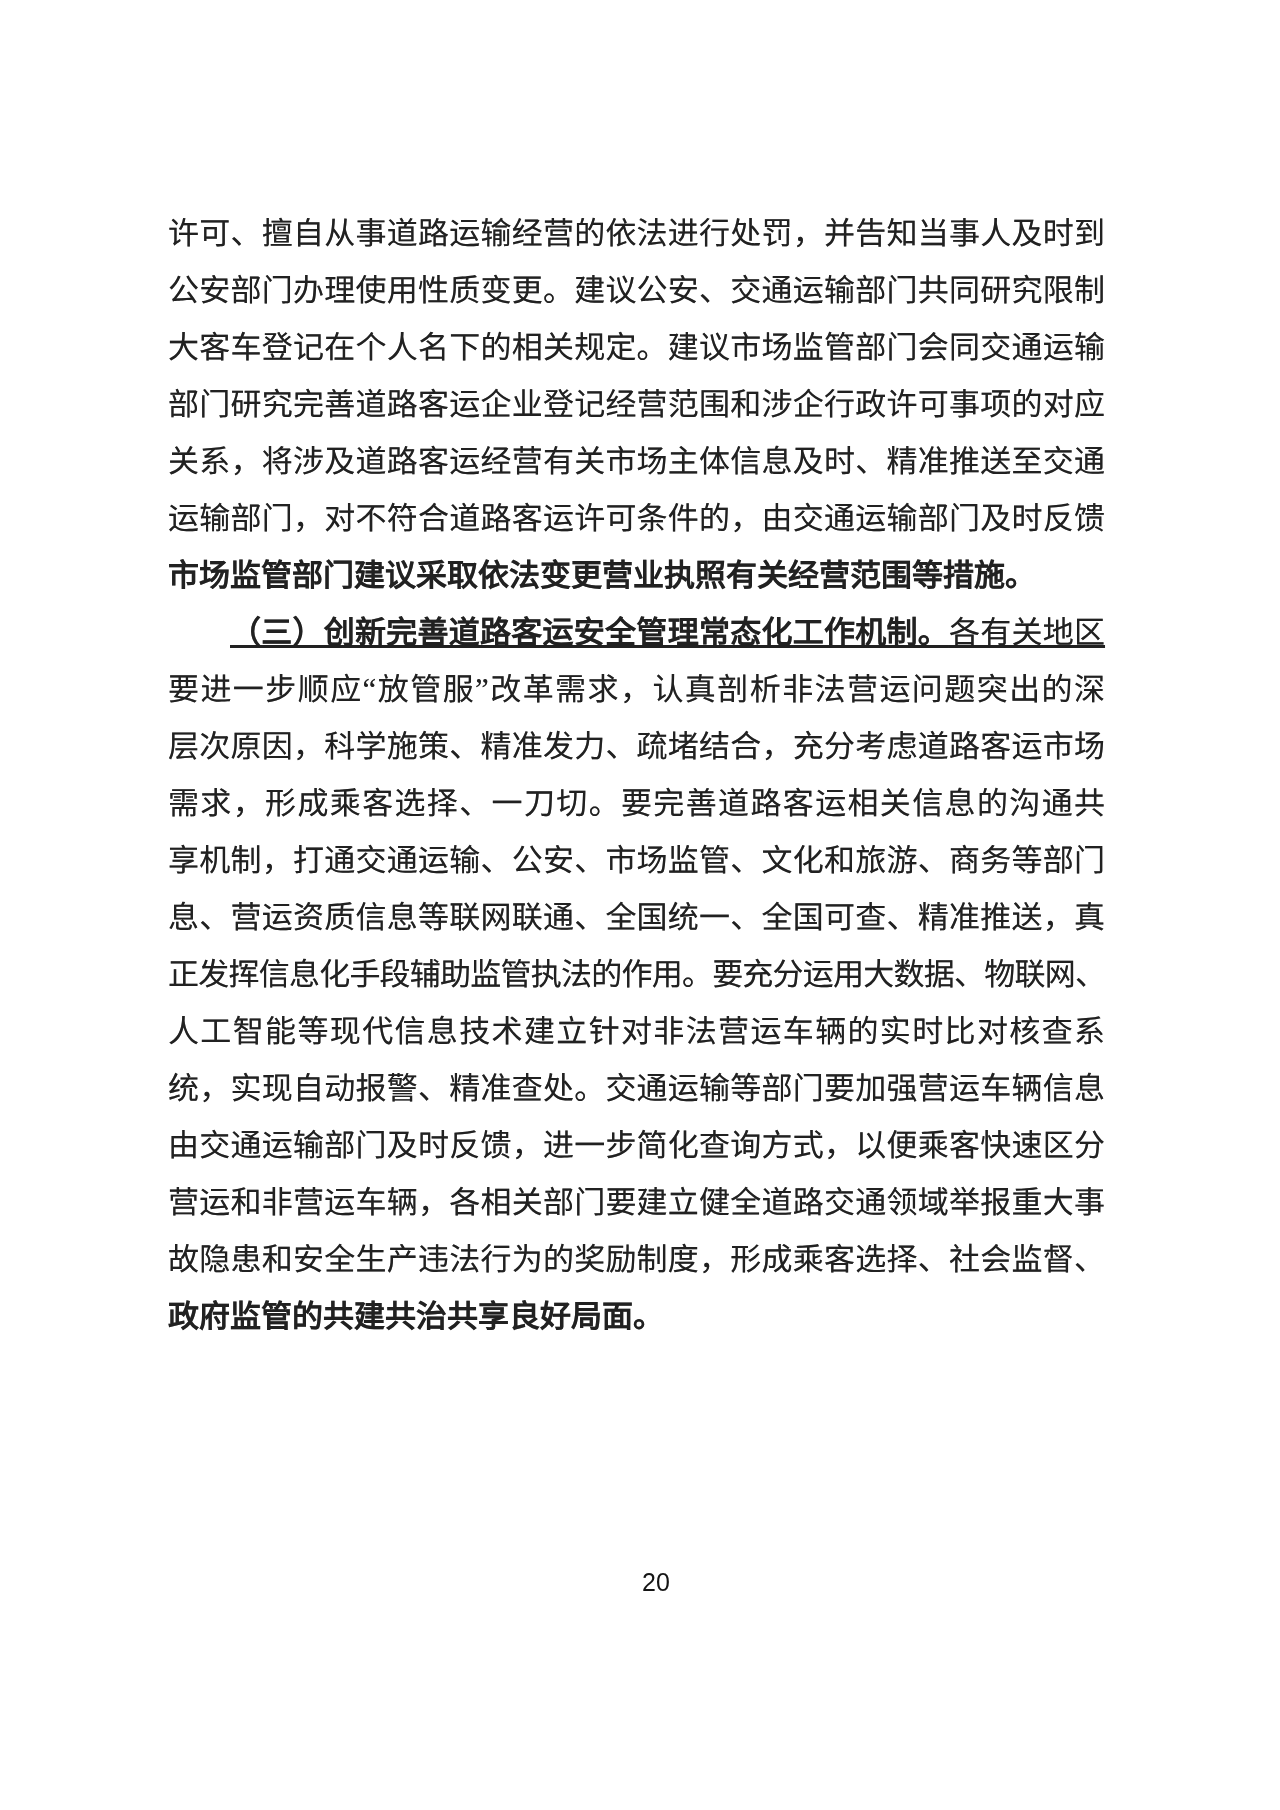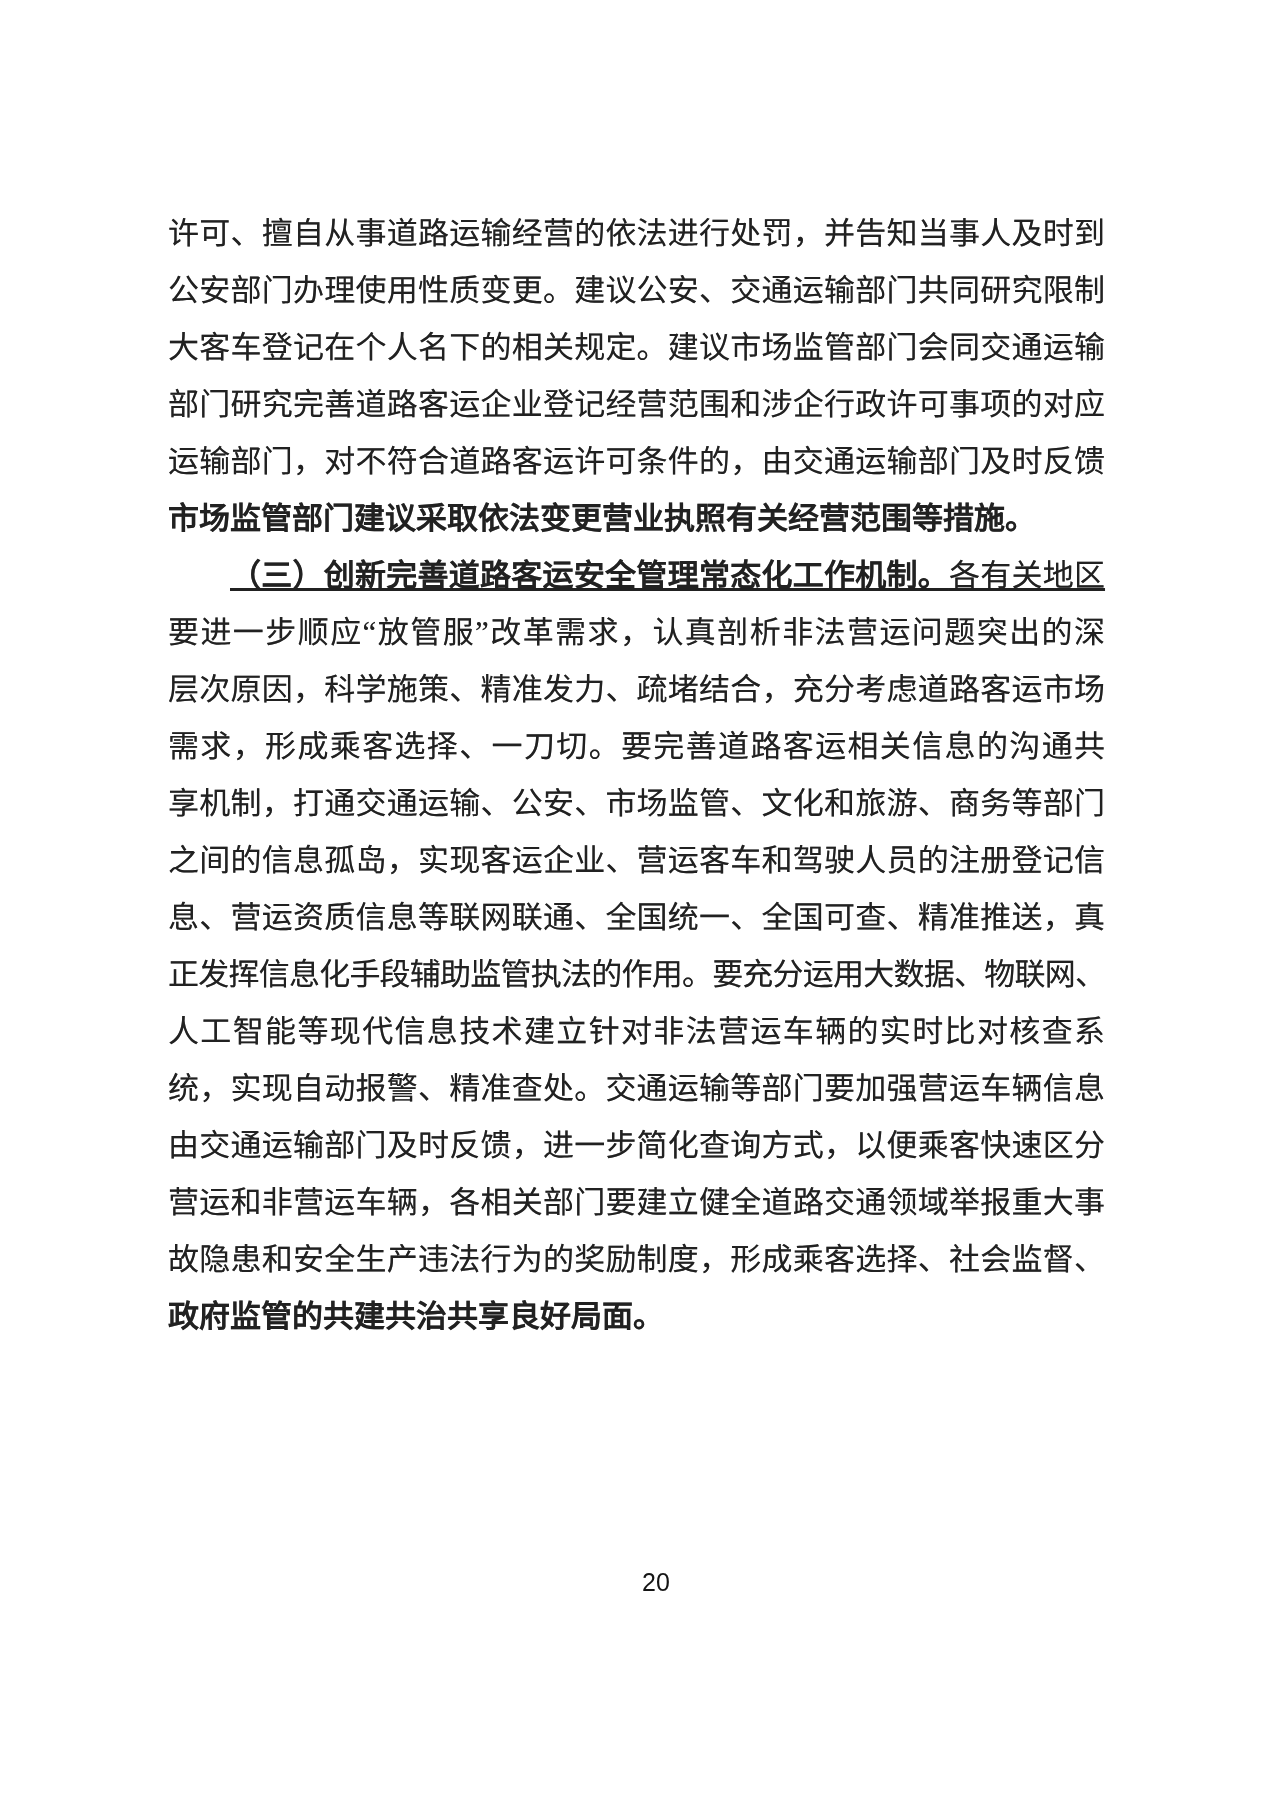--- a/index.html
+++ b/index.html
@@ -54,30 +54,30 @@
 </head>
 <body>
 
 <div class="page">
   <div class="content" id="text-block">
       <div class="para">
         <div class="line"><span class="seg">许可、擅自从事道路运输经营的依法进行处罚，并告知当事人及时到</span></div>
         <div class="line"><span class="seg">公安部门办理使用性质变更。建议公安、交通运输部门共同研究限制</span></div>
         <div class="line"><span class="seg">大客车登记在个人名下的相关规定。建议市场监管部门会同交通运输</span></div>
         <div class="line"><span class="seg">部门研究完善道路客运企业登记经营范围和涉企行政许可事项的对应</span></div>
+        <div class="line"><span class="seg">关系，将涉及道路客运经营有关市场主体信息及时、精准推送至交通</span></div>
         <div class="line"><span class="seg">运输部门，对不符合道路客运许可条件的，由交通运输部门及时反馈</span></div>
         <div class="line flush"><span class="seg">市场监管部门建议采取依法变更营业执照有关经营范围等措施。</span></div>
       </div>
       <div class="para">
         <div class="line indent"><span class="seg seg-bold">（三）创新完善道路客运安全管理常态化工作机制。</span><span class="seg">各有关地区</span></div>
         <div class="line"><span class="seg">要进一步顺应“放管服”改革需求，认真剖析非法营运问题突出的深</span></div>
         <div class="line"><span class="seg">层次原因，科学施策、精准发力、疏堵结合，充分考虑道路客运市场</span></div>
         <div class="line"><span class="seg">需求，形成乘客选择、一刀切。要完善道路客运相关信息的沟通共</span></div>
         <div class="line"><span class="seg">享机制，打通交通运输、公安、市场监管、文化和旅游、商务等部门</span></div>
-        <div class="line"><span class="seg">之间的信息孤岛，实现客运企业、营运客车和驾驶人员的注册登记信</span></div>
         <div class="line"><span class="seg">息、营运资质信息等联网联通、全国统一、全国可查、精准推送，真</span></div>
         <div class="line tight"><span class="seg">正发挥信息化手段辅助监管执法的作用。要充分运用大数据、物联网、</span></div>
         <div class="line"><span class="seg">人工智能等现代信息技术建立针对非法营运车辆的实时比对核查系</span></div>
         <div class="line"><span class="seg">统，实现自动报警、精准查处。交通运输等部门要加强营运车辆信息</span></div>
         <div class="line"><span class="seg">由交通运输部门及时反馈，进一步简化查询方式，以便乘客快速区分</span></div>
         <div class="line"><span class="seg">营运和非营运车辆，各相关部门要建立健全道路交通领域举报重大事</span></div>
         <div class="line"><span class="seg">故隐患和安全生产违法行为的奖励制度，形成乘客选择、社会监督、</span></div>
         <div class="line flush"><span class="seg">政府监管的共建共治共享良好局面。</span></div>
       </div>
     </div>

